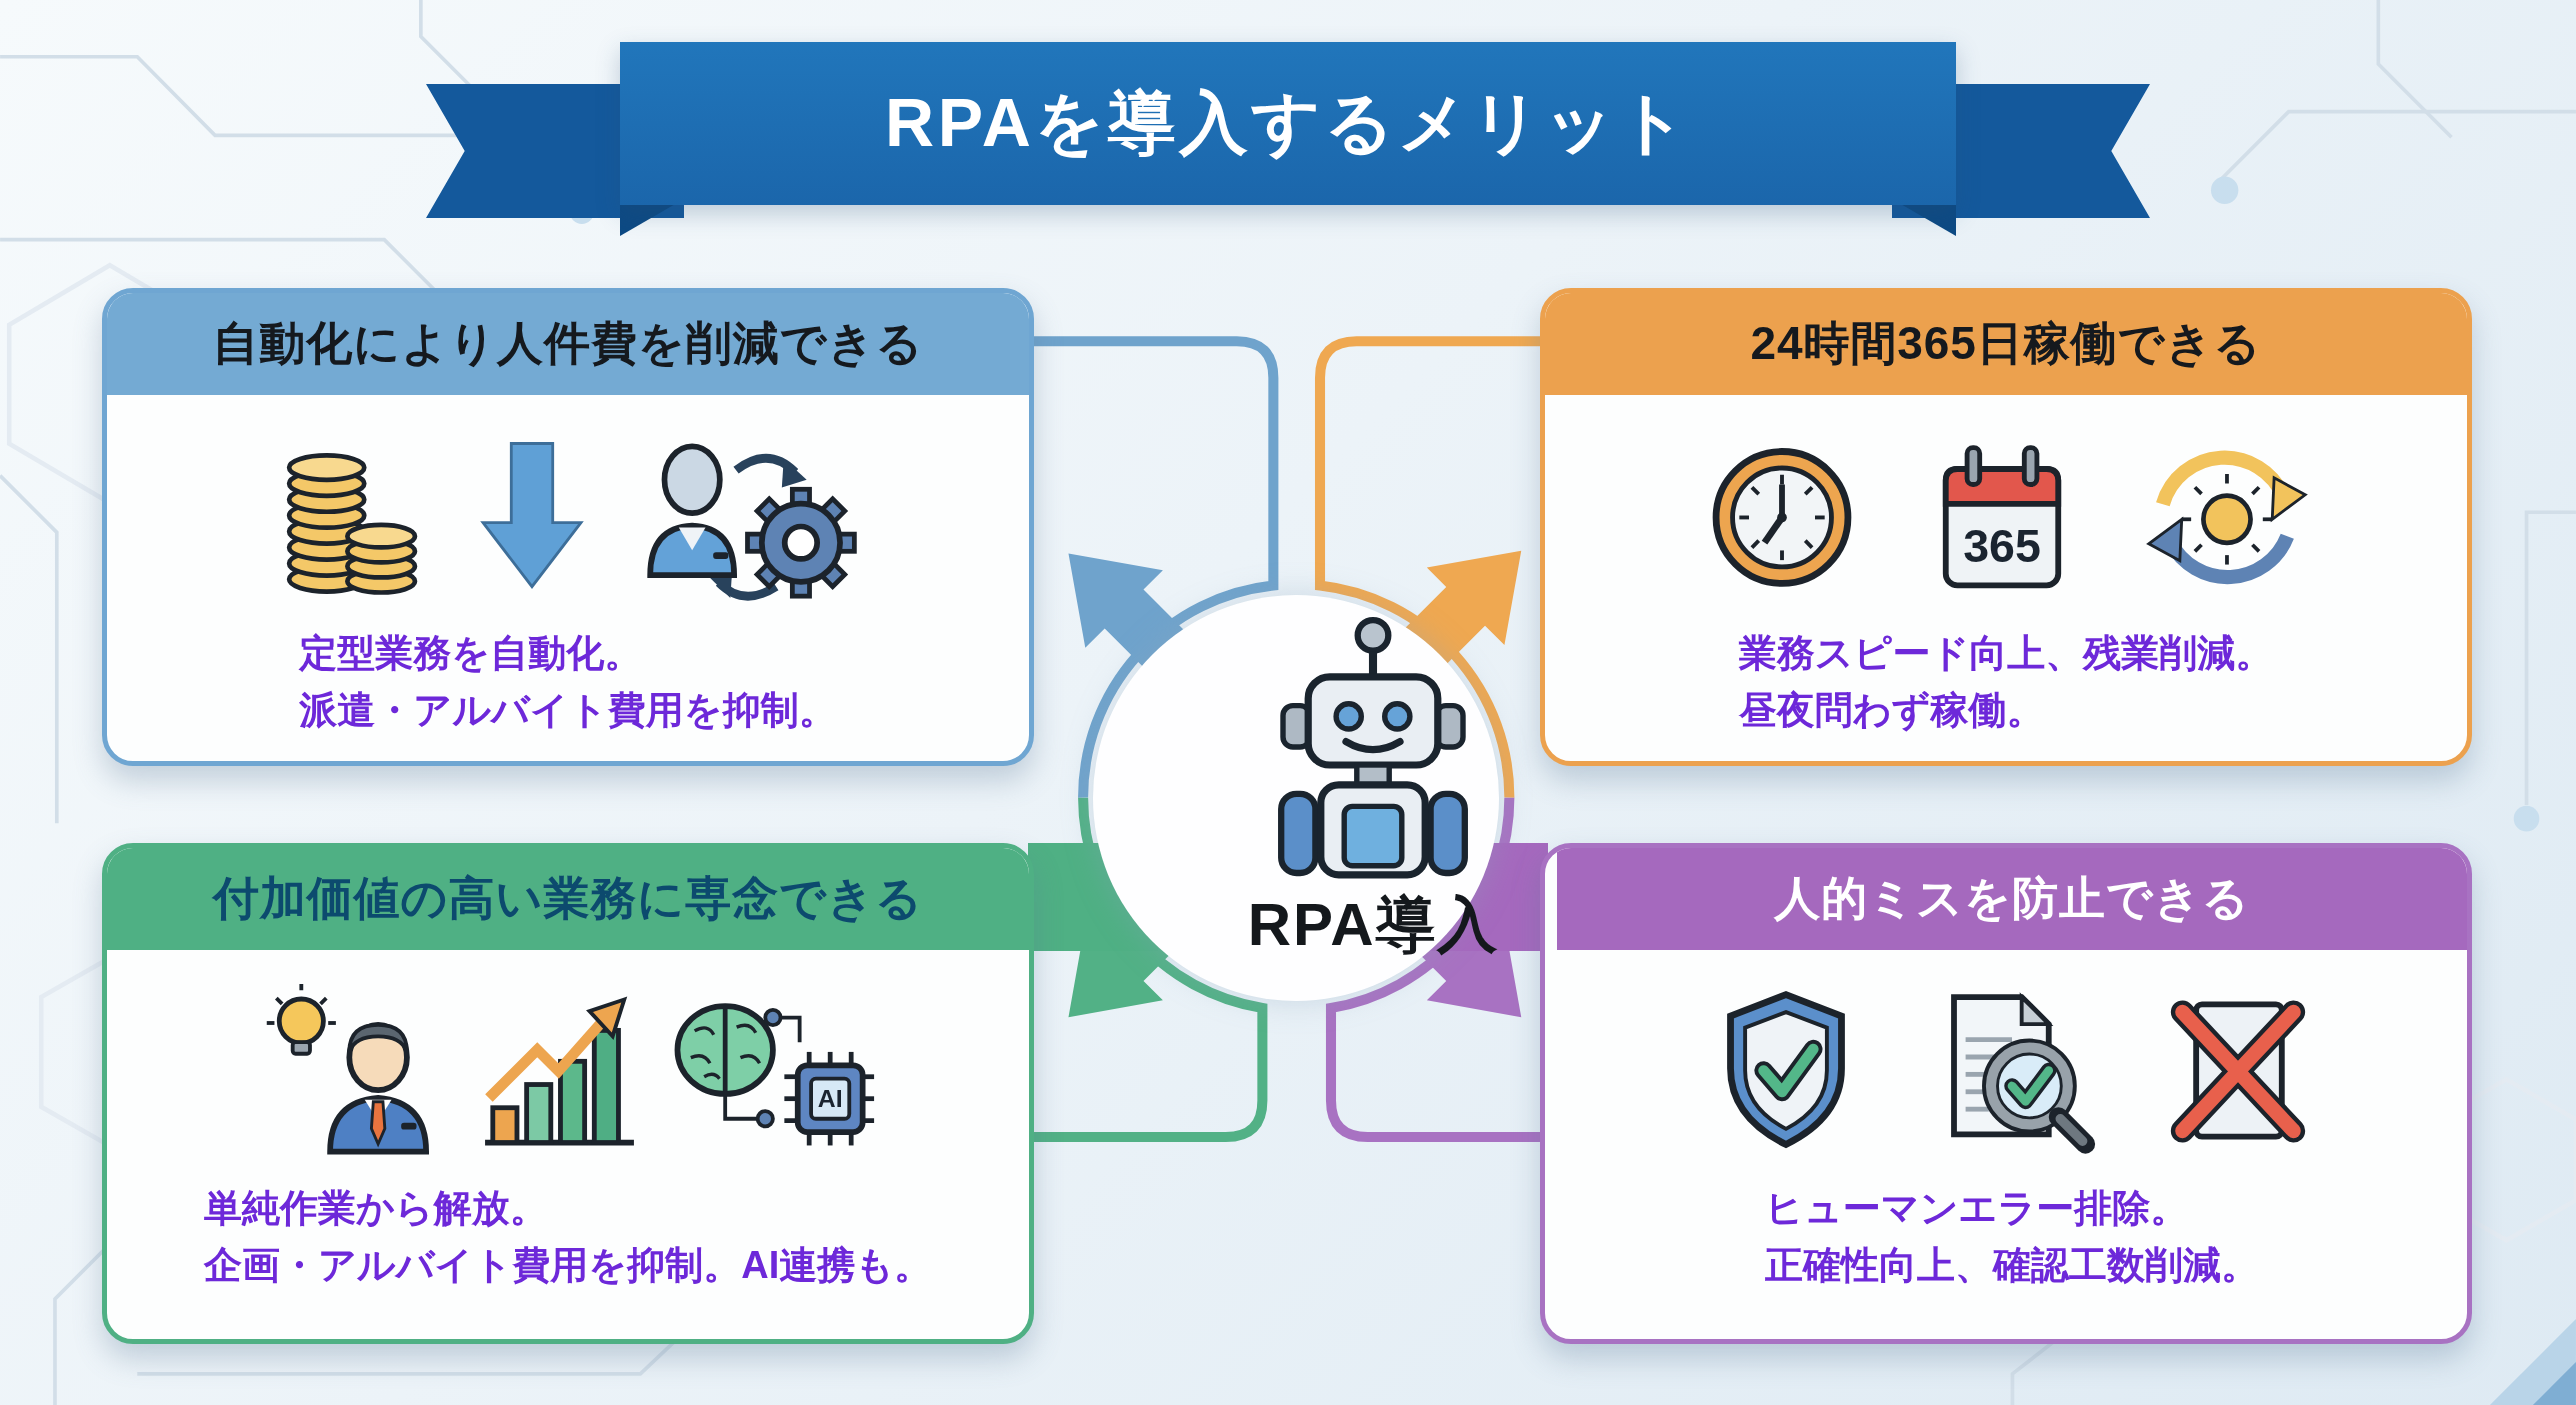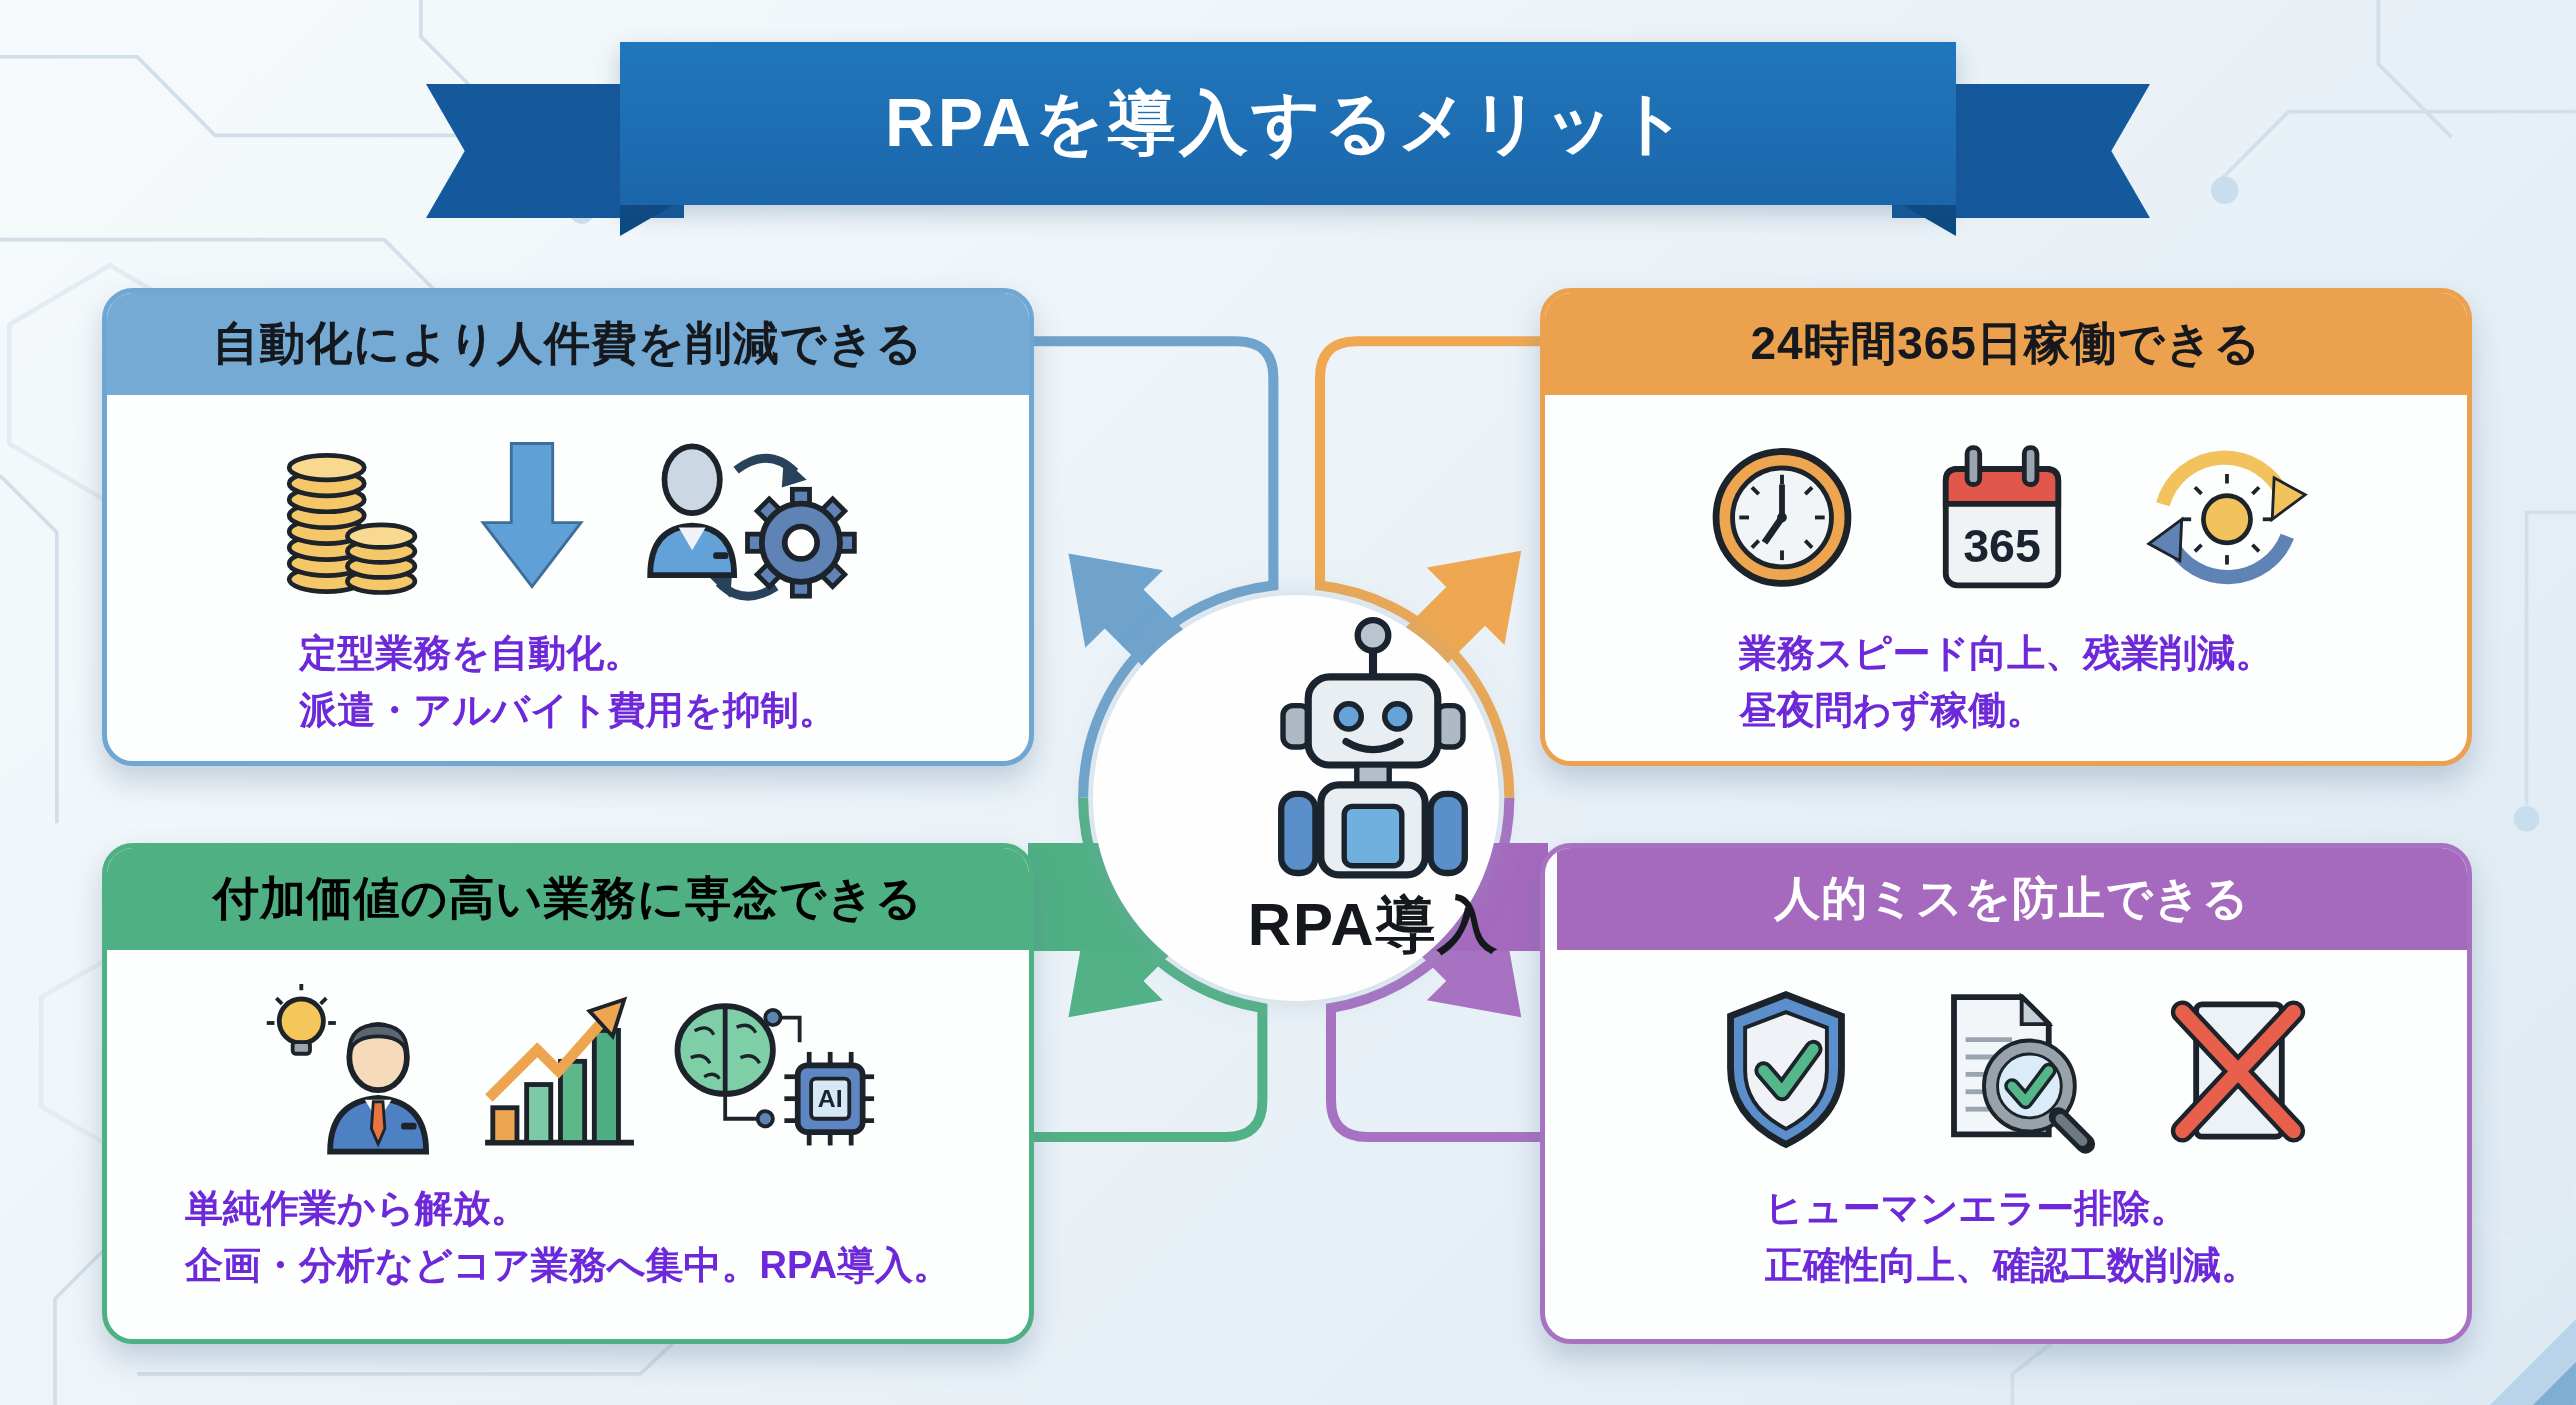--- a/index.html
+++ b/index.html
@@ -222,21 +222,21 @@
     </div>
     <div class="card-text">
       <div>業務スピード向上、残業削減。</div>
       <div>昼夜問わず稼働。</div>
     </div>
   </div>
 </div>
 
 <div class="card" style="left:102px;top:843px;height:501px;border-color:#4FB084;">
   <div class="card-header" style="background:#4FB084;">
-    <span class="card-title" style="color:#000000;">付加価値の高い業務に専念できる</span>
+    <span class="card-title" style="color:#0c4a6e;">付加価値の高い業務に専念できる</span>
   </div>
   <div class="card-body">
     <div class="icons-row" style="gap:24px;">
       <svg width="192" height="174" viewBox="0 0 200 180">
         <g stroke="#1C232B" stroke-width="4">
           <line x1="42" y1="6" x2="42" y2="-2"></line>
             <line x1="14" y1="40" x2="6" y2="40"></line>
           <line x1="70" y1="40" x2="78" y2="40"></line>
             <line x1="22" y1="20" x2="16" y2="14"></line>
           <line x1="62" y1="20" x2="68" y2="14"></line>
@@ -289,21 +289,21 @@
             <line x1="206" y1="119" x2="218" y2="119"></line>
             <line x1="206" y1="142" x2="218" y2="142"></line>
         </g>
         <rect x="138" y="84" width="68" height="70" rx="10" fill="#5E86C2" stroke="#1C232B" stroke-width="6"></rect>
         <rect x="152" y="98" width="40" height="42" rx="5" fill="#D6E8F6" stroke="#1C232B" stroke-width="4"></rect>
         <text x="172" y="128" text-anchor="middle" font-size="26" font-weight="bold" fill="#1A2430">AI</text>
       </svg>
     </div>
     <div class="card-text">
       <div>単純作業から解放。</div>
-      <div>企画・分析などコア業務へ集中。RPA導入。</div>
+      <div>企画・アルバイト費用を抑制。AI連携も。</div>
     </div>
   </div>
 </div>
 
 <div class="card" style="left:1540px;top:843px;height:501px;border-color:#A872C2;padding-left:12px;">
   <div class="card-header" style="background:#A569BE;">
     <span class="card-title" style="color:#FFFFFF;">人的ミスを防止できる</span>
   </div>
   <div class="card-body">
     <div class="icons-row" style="gap:66px;">

